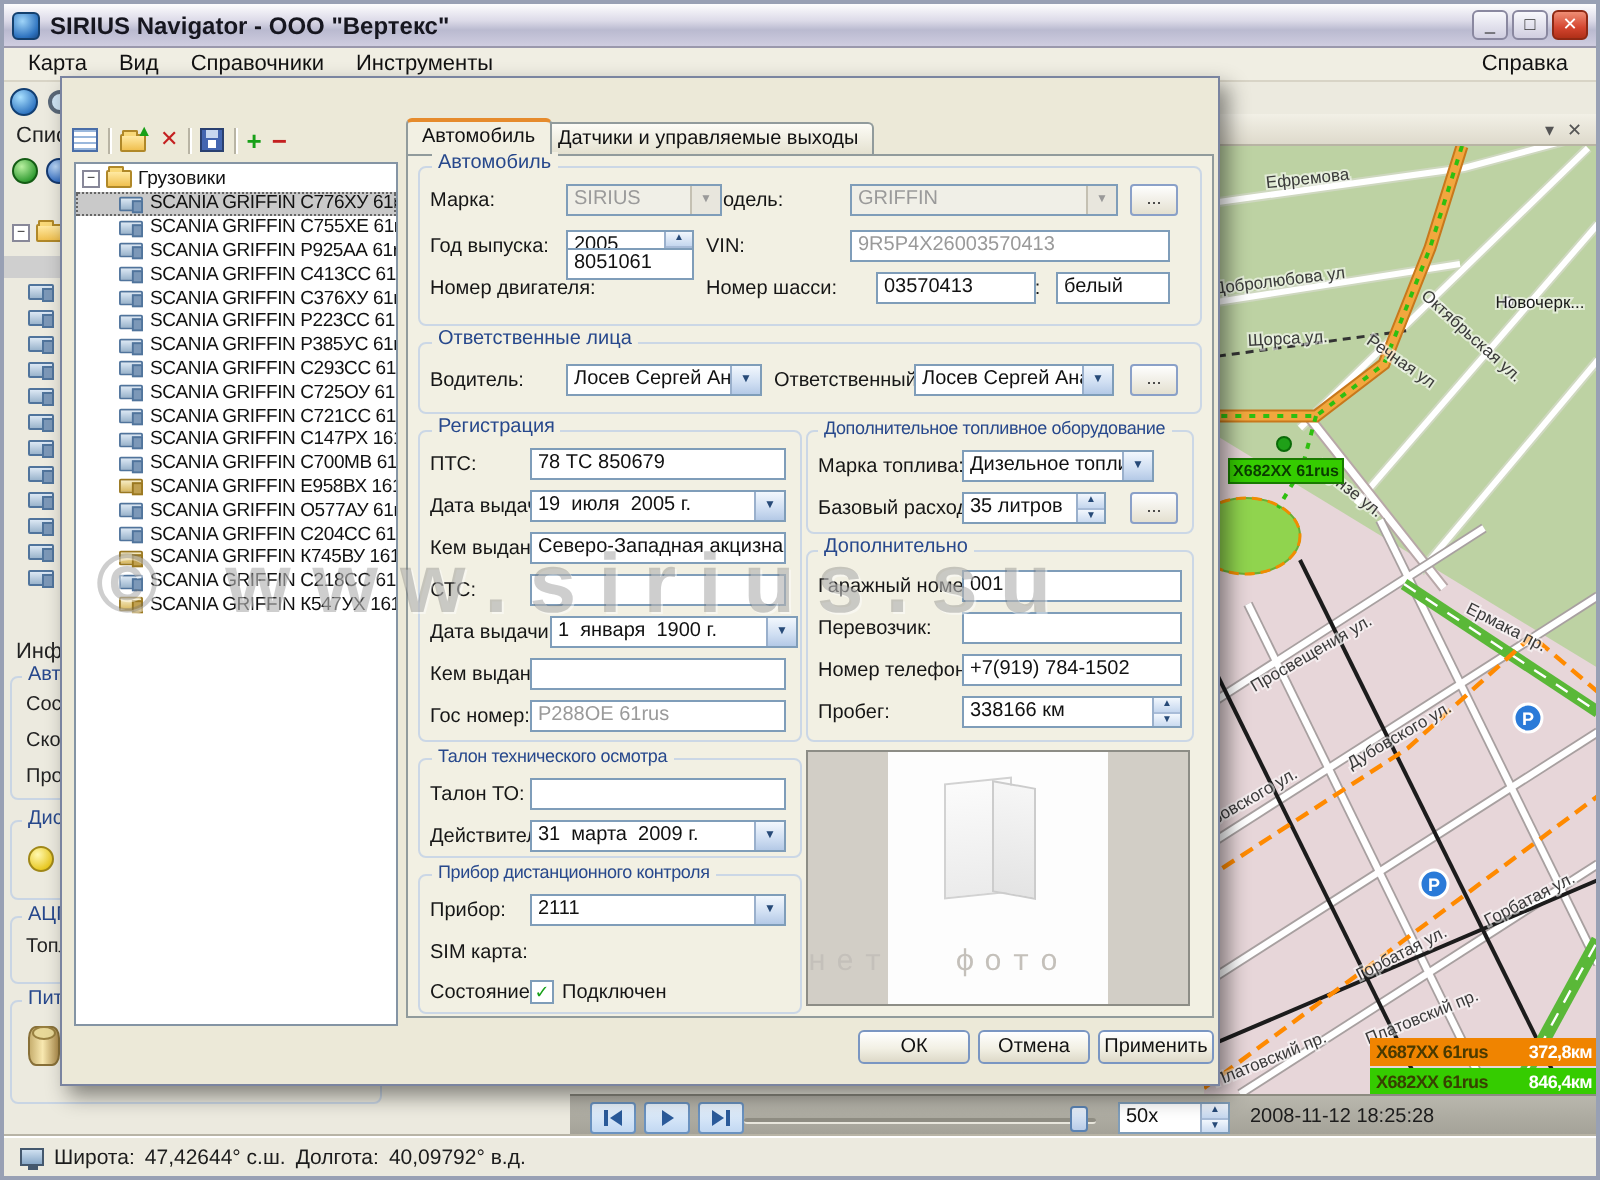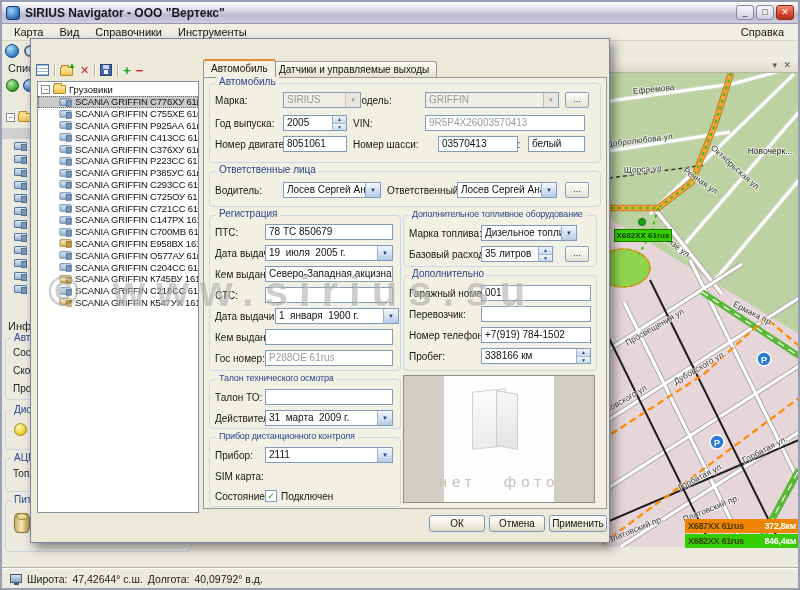--- a/index.html
+++ b/index.html
@@ -102,21 +102,21 @@
 .sarr i.up::before{content:"▲"} .sarr i.dn::before{content:"▼"}
 .sarr i.up{border-bottom:1px solid #a8bcd8}
 .dots{position:absolute;width:24px;height:16px;background:linear-gradient(#fefefe,#e4e0d0);border:1px solid #8aa0c8;border-radius:2px;text-align:center;font-size:9px;line-height:13px;color:#333;z-index:2}
 .cb{position:absolute;width:12px;height:12px;background:#fff;border:1px solid #7f9db9;font-size:9px;line-height:10px;text-align:center;color:#18a018;font-weight:bold}
 .cb::before{content:"✓"}
 .xbtn{position:absolute;height:17px;background:linear-gradient(#ffffff,#f2f0e4 55%,#ddd9c8);border:1px solid #7a96c2;border-radius:3px;font-size:10px;text-align:center;line-height:15px}
 .photo{position:absolute;left:372px;top:336px;width:192px;height:128px;background:#d2cec6;border:1px solid #8d8d86}
 .photo .stripe{position:absolute;left:40px;top:0;width:110px;height:100%;background:#fdfdfd}
 .f1{position:absolute;left:68px;top:14px;width:34px;height:58px;background:linear-gradient(#fbfbfb,#ebebeb);border:1px solid #d2d2d2;transform:skewY(-6deg)}
 .f2{position:absolute;left:92px;top:16px;width:22px;height:56px;background:linear-gradient(#f6f6f6,#e4e4e4);border:1px solid #cccccc;transform:skewY(10deg)}
-.nophoto{position:absolute;left:0;right:0;bottom:12px;text-align:center;font-family:Liberation Sans, sans-serif;font-size:15px;color:#c4c0ba;letter-spacing:5px;word-spacing:18px}
+.nophoto{position:absolute;left:0;right:0;bottom:12px;text-align:left;font-family:Liberation Mono, monospace;font-size:15px;color:#c4c0ba;letter-spacing:5px;word-spacing:18px}
 
 .playbar{position:absolute;left:283px;top:545px;width:513px;height:23px;background:linear-gradient(#b9b7ad,#a19f95);border-top:1px solid #8d8b81;z-index:5}
 .pbtn{position:absolute;top:3px;width:23px;height:16px;background:linear-gradient(#eaf4fe,#c2d8f2);border:1px solid #6a92c0;border-radius:2px;display:flex;align-items:center;justify-content:center;gap:1px}
 .tri-l{width:0;height:0;border-top:4px solid transparent;border-bottom:4px solid transparent;border-right:6px solid #2a5a9a}
 .tri-r{width:0;height:0;border-top:4px solid transparent;border-bottom:4px solid transparent;border-left:6px solid #2a5a9a}
 .vbar{width:2px;height:8px;background:#2a5a9a}
 .slider{position:absolute;left:87px;top:11px;width:176px;height:3px;background:#8f8d83;border-bottom:1px solid #e8e6dc;border-radius:2px}
 .thumb{position:absolute;left:250px;top:5px;width:9px;height:13px;background:linear-gradient(#e8f0fa,#b8cce8);border:1px solid #5a82b2;border-radius:2px}
 .speed{left:274px;top:3px;width:56px}
 .pbtime{position:absolute;left:340px;top:5px;font-size:10px;color:#1c1c1c;white-space:nowrap}
@@ -415,21 +415,21 @@
     <span class="flabel" style="left:184px;top:56px">Марка:</span>
     <div class="tb combo dis" style="left:252px;top:53px;width:78px"><span>SIRIUS</span><span class="carr"></span></div>
     <span class="flabel" style="left:322px;top:56px">Модель:</span>
     <div class="tb combo dis" style="left:394px;top:53px;width:134px"><span>GRIFFIN</span><span class="carr"></span></div>
     <span class="dots" style="left:534px;top:53px">...</span>
     <span class="flabel" style="left:184px;top:79px">Год выпуска:</span>
     <div class="tb spin" style="left:252px;top:76px;width:64px"><span>2005</span><span class="sarr"><i class="up"></i><i class="dn"></i></span></div>
     <span class="flabel" style="left:322px;top:79px">VIN:</span>
     <div class="tb gray" style="left:394px;top:76px;width:160px"><span>9R5P4X26003570413</span></div>
     <span class="flabel" style="left:184px;top:100px">Номер двигателя:</span>
-    <div class="tb" style="left:252px;top:97px;width:64px"><span>8051061</span></div>
+    <div class="tb" style="left:252px;top:85px;width:64px"><span>8051061</span></div>
     <span class="flabel" style="left:322px;top:100px">Номер шасси:</span>
     <div class="tb" style="left:407px;top:97px;width:80px"><span>03570413</span></div>
     <span class="flabel" style="left:464px;top:100px">Цвет:</span>
     <div class="tb" style="left:497px;top:97px;width:57px"><span>белый</span></div>
 
     <div class="grp" style="left:178px;top:132px;width:392px;height:36px"></div>
     <span class="leg" style="left:185px;top:125px">Ответственные лица</span>
     <span class="flabel" style="left:184px;top:146px">Водитель:</span>
     <div class="tb combo" style="left:252px;top:143px;width:98px"><span>Лосев Сергей Анатоль</span><span class="carr"></span></div>
     <span class="flabel" style="left:356px;top:146px">Ответственный:</span>
@@ -493,20 +493,37 @@
       <div class="f1"></div>
       <div class="f2"></div>
       <div class="nophoto">нет фото</div>
     </div>
 
     <span class="xbtn" style="left:398px;top:476px;width:56px">ОК</span>
     <span class="xbtn" style="left:458px;top:476px;width:56px">Отмена</span>
     <span class="xbtn" style="left:518px;top:476px;width:58px">Применить</span>
   </div>
 
+  <div class="playbar">
+    <span class="pbtn" style="left:10px">
+        <span class="vbar"></span>
+        <span class="tri-l"></span>
+      </span>
+    <span class="pbtn" style="left:37px">
+        <span class="tri-r"></span>
+      </span>
+    <span class="pbtn" style="left:64px">
+        <span class="tri-r"></span>
+        <span class="vbar"></span>
+      </span>
+    <span class="slider"></span>
+    <span class="thumb"></span>
+    <div class="tb spin speed"><span>50x</span><span class="sarr"><i class="up"></i><i class="dn"></i></span></div>
+    <span class="pbtime">2008-11-12 18:25:28</span>
+  </div>
 
   <div class="statusbar">
     <span class="pcicon"></span>
     <span class="sbtext">Широта:</span>
     <span class="sbtext">47,42644° с.ш.</span>
     <span class="sbtext">Долгота:</span>
     <span class="sbtext">40,09792° в.д.</span>
   </div>
 
   <div class="watermark">© www.sirius.su</div>

